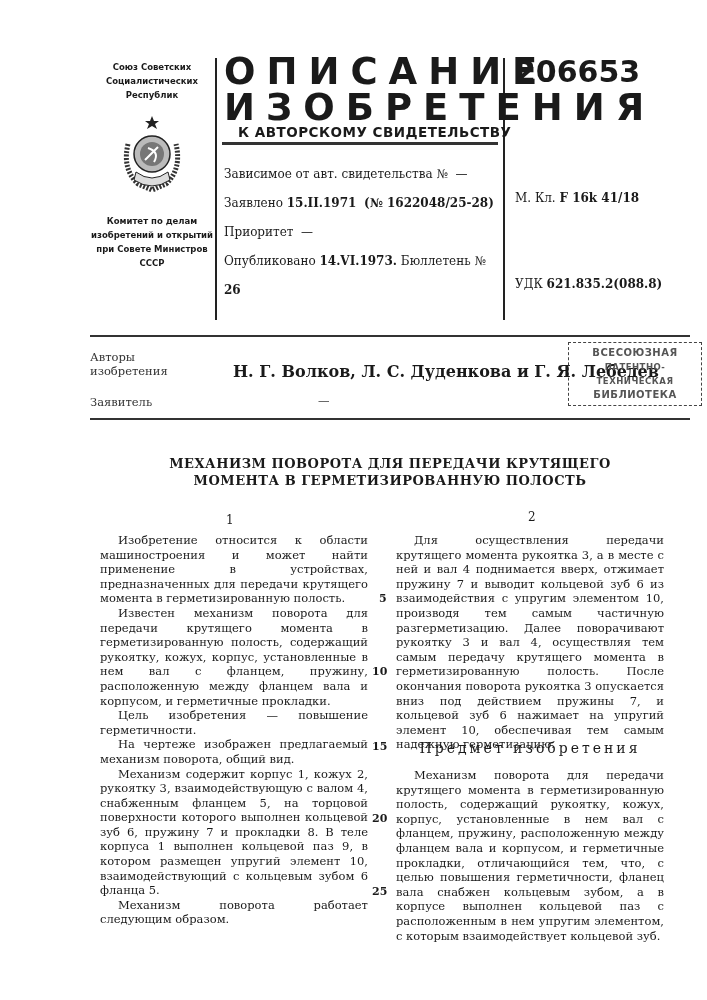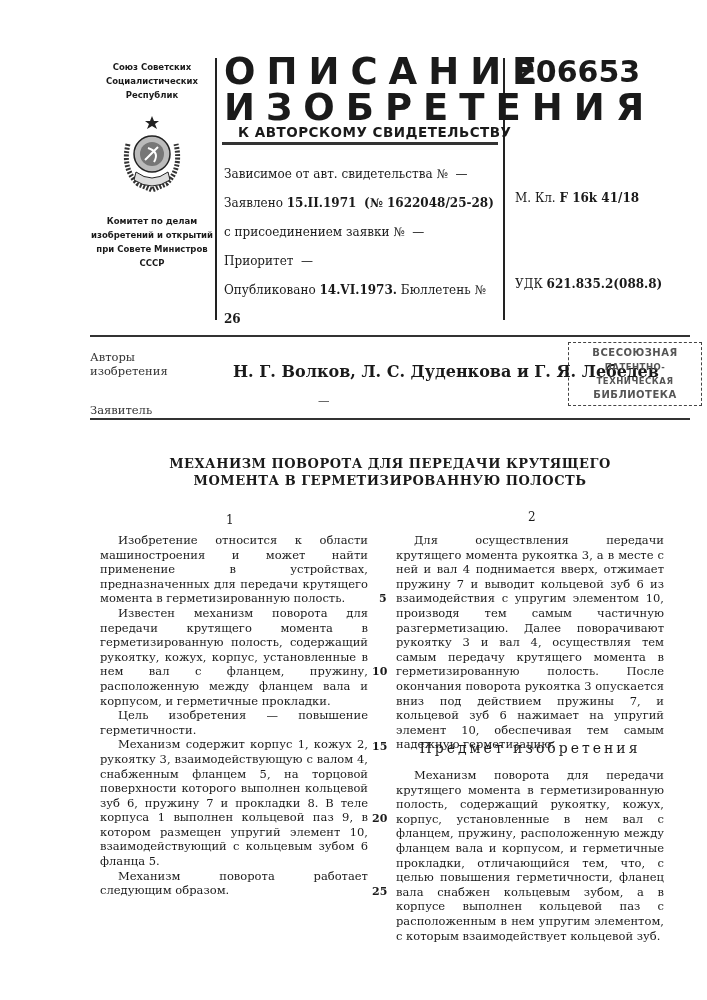--- a/index.html
+++ b/index.html
@@ -57,36 +57,35 @@
 <div class="abs title-big" style="left:224px; top:52px;">ОПИСАНИЕ</div>
 <div class="abs title-big" style="left:224px; top:88px;">ИЗОБРЕТЕНИЯ</div>
 <div class="abs subtitle" style="left:238px; top:124px;">К АВТОРСКОМУ СВИДЕТЕЛЬСТВУ</div>
 <div class="hr" style="left:222px; top:142px; width:276px; height:3px;"></div>
 
 <div class="abs patnum" style="left:515px; top:54px;">206653</div>
 
 <div class="abs meta" style="left:224px; top:160px; width:280px;">
   <div><span>Зависимое от авт. свидетельства №</span>&nbsp;&nbsp;<span>—</span></div>
   <div><span>Заявлено</span> <b>15.II.1971</b> &nbsp;<b>(№ 1622048/25-28)</b></div>
-  <div><span>с присоединением заявки №</span>&nbsp;&nbsp;<span>—</span></div>
   <div><span>Приоритет</span>&nbsp;&nbsp;<span>—</span></div>
   <div><span>Опубликовано</span> <b>14.VI.1973.</b> <span>Бюллетень №</span> <b>26</b></div>
 </div>
 
 <div class="abs meta" style="left:515px; top:184px;"><span>М. Кл.</span> <b>F 16k 41/18</b></div>
 <div class="abs meta" style="left:515px; top:270px;"><span>УДК</span> <b>621.835.2(088.8)</b></div>
 
 <div class="hr" style="left:90px; top:335px; width:600px;"></div>
 
 <div class="abs authors-label" style="left:90px; top:350px;">
   <div>Авторы</div>
   <div>изобретения</div>
 </div>
 <div class="abs authors-names" style="left:233px; top:362px;">Н. Г. Волков, Л. С. Дуденкова и Г. Я. Лебедев</div>
-<div class="abs authors-label" style="left:90px; top:395px;margin-top:8px;">Заявитель</div>
+<div class="abs authors-label" style="left:90px; top:395px;">Заявитель</div>
 <div class="abs authors-label" style="left:318px; top:393px;">—</div>
 
 <div class="abs stamp" style="left:568px; top:342px; width:128px;">
   <div>ВСЕСОЮЗНАЯ</div>
   <div style="font-size:8.5px;">ПАТЕНТНО-ТЕХНИЧЕСКАЯ</div>
   <div>БИБЛИОТЕКА</div>
 </div>
 
 <div class="hr" style="left:90px; top:418px; width:600px;"></div>
 
@@ -95,20 +94,21 @@
   <div>МОМЕНТА В ГЕРМЕТИЗИРОВАННУЮ ПОЛОСТЬ</div>
 </div>
 
 <div class="abs colnum" style="left:226px; top:513px;">1</div>
 <div class="abs colnum" style="left:528px; top:510px;">2</div>
 
 <div class="abs text" style="left:100px; top:533px; width:268px;">
   <p>Изобретение относится к области машиностроения и может найти применение в устройствах, предназначенных для передачи крутящего момента в герметизированную полость.</p>
   <p>Известен механизм поворота для передачи крутящего момента в герметизированную полость, содержащий рукоятку, кожух, корпус, установленные в нем вал с фланцем, пружину, расположенную между фланцем вала и корпусом, и герметичные прокладки.</p>
   <p>Цель изобретения — повышение герметичности.</p>
+  <p>На чертеже изображен предлагаемый механизм поворота, общий вид.</p>
   <p>Механизм содержит корпус 1, кожух 2, рукоятку 3, взаимодействующую с валом 4, снабженным фланцем 5, на торцовой поверхности которого выполнен кольцевой зуб 6, пружину 7 и прокладки 8. В теле корпуса 1 выполнен кольцевой паз 9, в котором размещен упругий элемент 10, взаимодействующий с кольцевым зубом 6 фланца 5.</p>
   <p>Механизм поворота работает следующим образом.</p>
 </div>
 
 <div class="abs linenum" style="left:379px; top:592px;">5</div>
 <div class="abs linenum" style="left:372px; top:665px;">10</div>
 <div class="abs linenum" style="left:372px; top:740px;">15</div>
 <div class="abs linenum" style="left:372px; top:812px;">20</div>
 <div class="abs linenum" style="left:372px; top:885px;">25</div>
 

